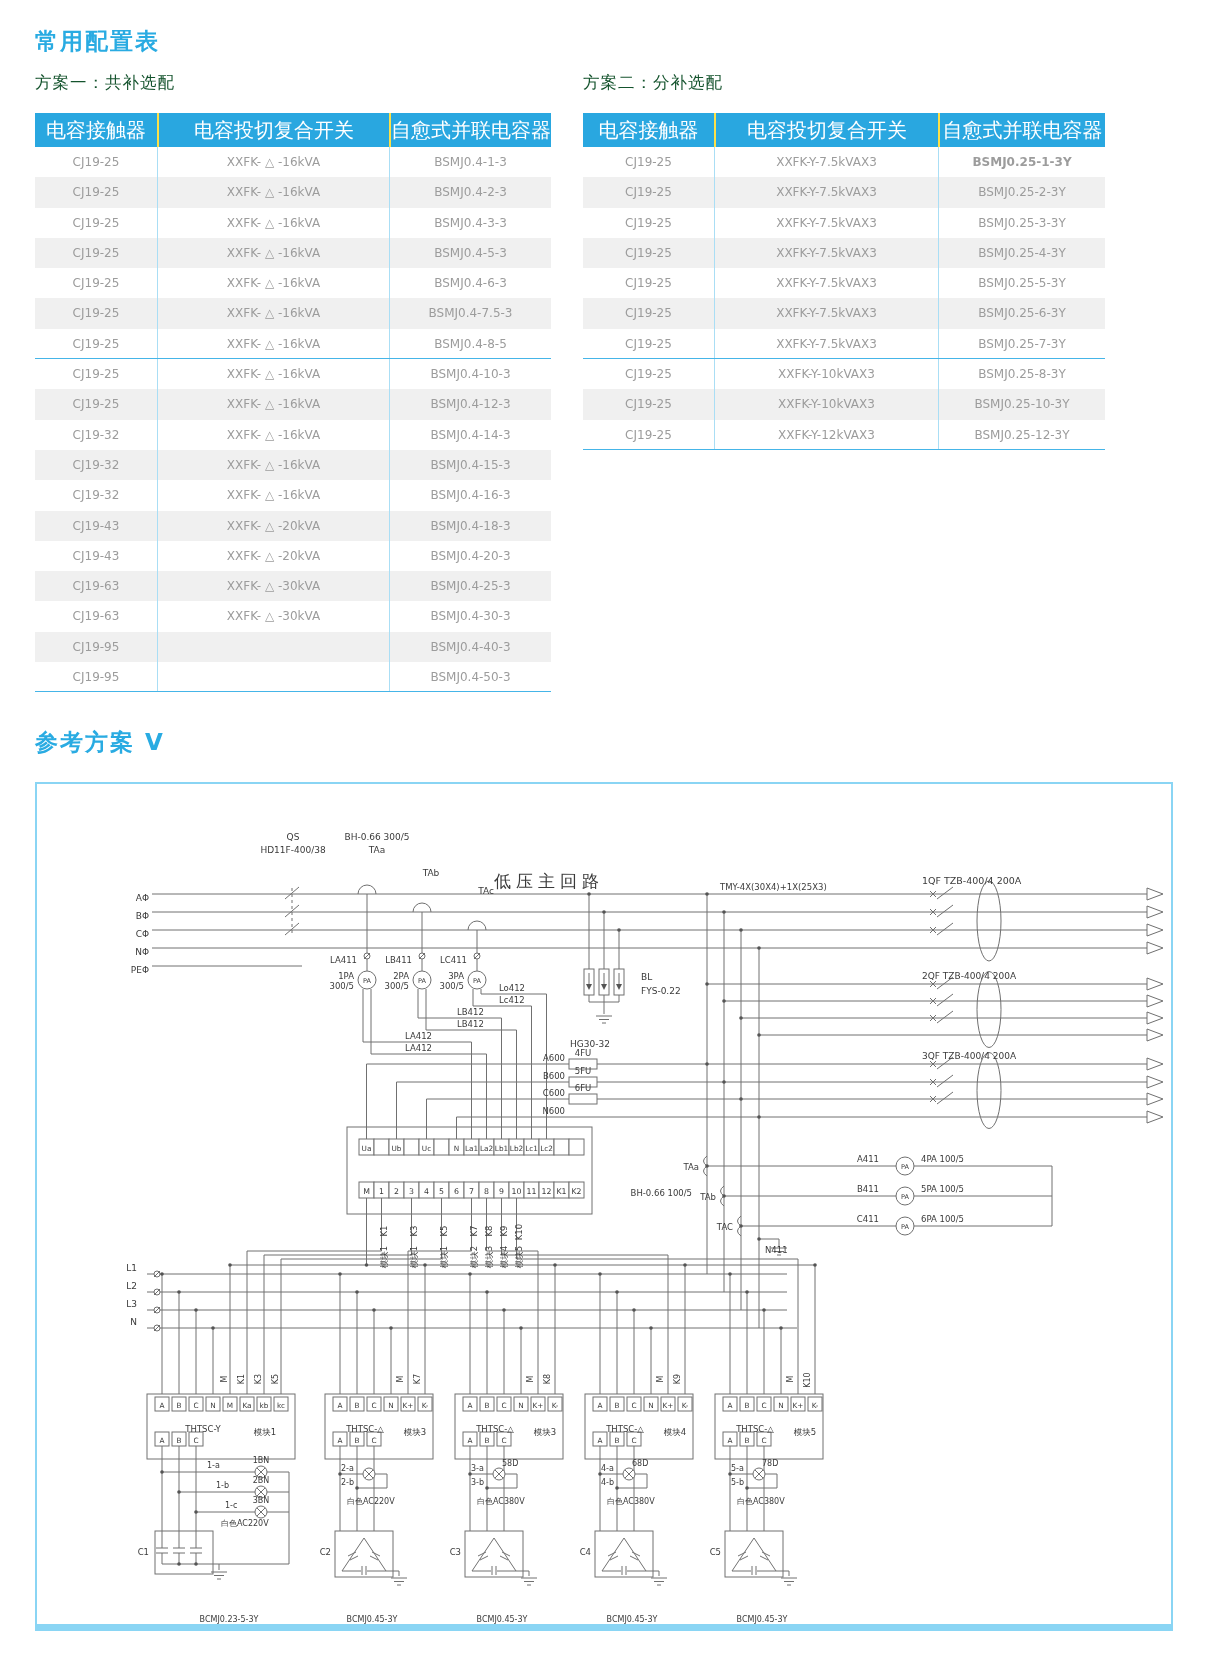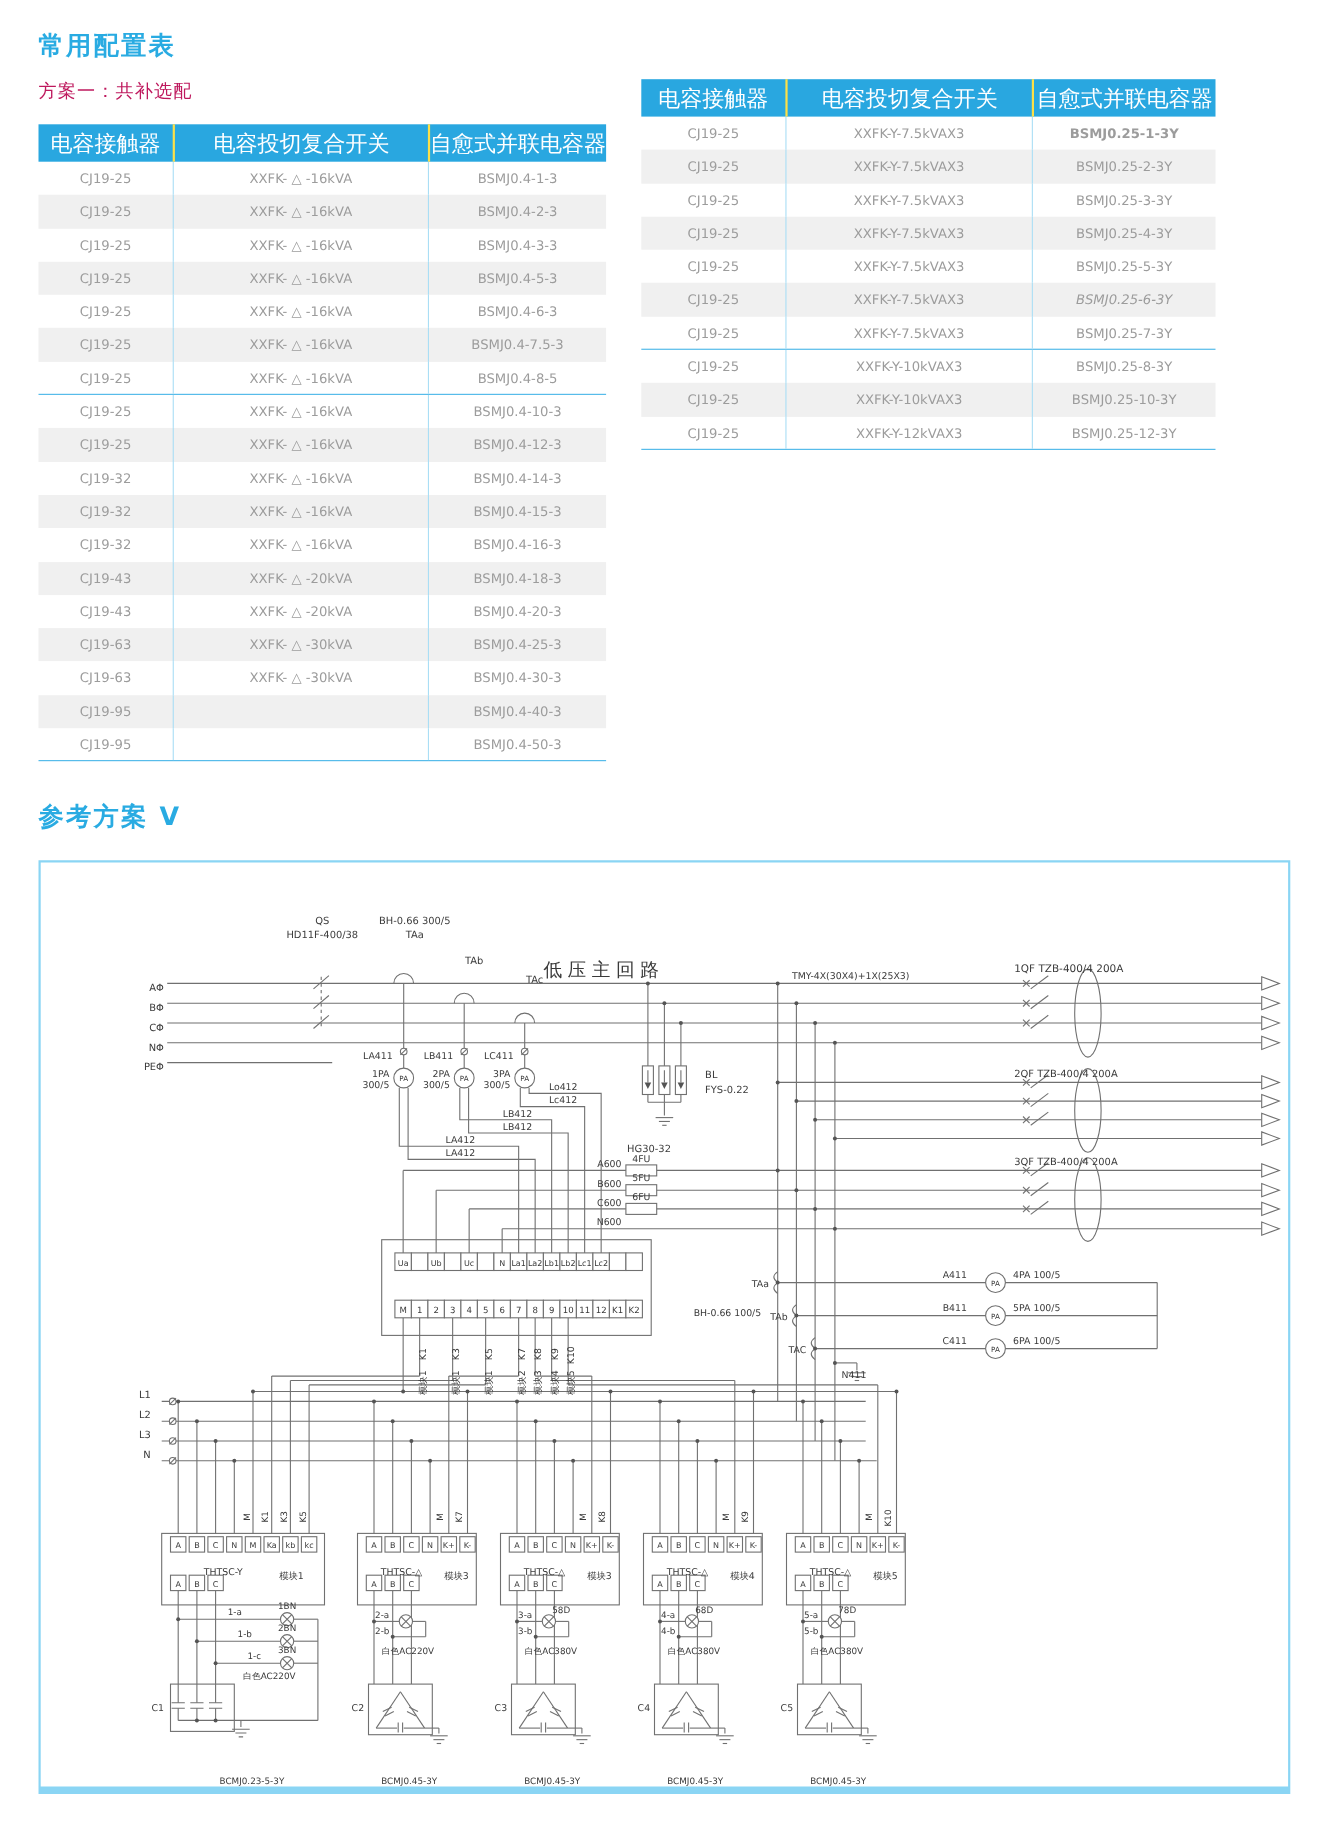--- a/index.html
+++ b/index.html
@@ -1,20 +1,20 @@
 <!DOCTYPE html>
 <html style="--accent: #29abe2; --hd: #29a7e0; --stripe: #f0f0f0; --txt: #9c9c9c; --div: #45b5e8; --frame: #8ad5f4;"><head>
 <meta charset="utf-8">
 <style>
   :root{ --accent:#29abe2; --hd:#29a7e0; --stripe:#f0f0f0; --txt:#9c9c9c; --div:#45b5e8; --frame:#8ad5f4; --colsep:#aadef5; }
   html,body{margin:0;padding:0;background:#fff;}
   .page{position:relative;width:1212px;height:1665px;background:#fff;font-family:"DejaVu Sans","Liberation Sans",sans-serif;overflow:hidden;}
   .sec-title{position:absolute;font-size:23px;font-weight:bold;color:var(--accent);letter-spacing:2px;}
   .tblock{position:absolute;top:72px;}
-  .tsub{font-size:16.5px;color:#be185d;height:22px;margin-bottom:19px;letter-spacing:1px;}
+  .tsub{font-size:16.5px;color:#14532d;height:22px;margin-bottom:19px;letter-spacing:1px;}
   .thead{display:flex;background:var(--hd);color:#fff;height:34px;line-height:34px;font-size:20px;text-align:center;}
   .thead .c{box-sizing:border-box;}
   .thead .c + .c{border-left:2px solid #fde047;}
   .trow{display:flex;height:30.3px;line-height:30.3px;font-size:12px;color:var(--txt);text-align:center;box-sizing:border-box;}
   .trow .c{box-sizing:border-box;overflow:hidden;white-space:nowrap;}
   .trow .c + .c{border-left:1px solid var(--colsep);}
   .trow.g{background:var(--stripe);}
   .trow.sep{border-bottom:1px solid var(--div);}
   .diagram{position:absolute;left:35px;top:782px;width:1138px;height:849px;border:2px solid var(--frame);border-bottom-width:7px;box-sizing:border-box;background:#fff;}
   .diagram svg{display:block;width:100%;height:100%;}
@@ -125,20 +125,21 @@
         </div>
         <div class="trow sep">
           <div class="c" style="width: 122px;">CJ19-95</div>
           <div class="c" style="width: 232px;"></div>
           <div class="c" style="width: 162px;">BSMJ0.4-50-3</div>
         </div>
       </div>
   </div>
 
   <div class="tblock" style="left:583px">
+    <div class="tsub">方案二：分补选配</div>
     <div>
         <div class="thead">
           <div class="c" style="width: 131px;">电容接触器</div>
           <div class="c" style="width: 224px;">电容投切复合开关</div>
           <div class="c" style="width: 167px;">自愈式并联电容器</div>
         </div>
         <div class="trow">
           <div class="c" style="width: 131px;">CJ19-25</div>
           <div class="c" style="width: 224px;">XXFK-Y-7.5kVAX3</div>
           <div class="c" style="width: 167px; font-weight: bold;">BSMJ0.25-1-3Y</div>
@@ -159,21 +160,21 @@
           <div class="c" style="width: 167px;">BSMJ0.25-4-3Y</div>
         </div>
         <div class="trow">
           <div class="c" style="width: 131px;">CJ19-25</div>
           <div class="c" style="width: 224px;">XXFK-Y-7.5kVAX3</div>
           <div class="c" style="width: 167px;">BSMJ0.25-5-3Y</div>
         </div>
         <div class="trow g">
           <div class="c" style="width: 131px;">CJ19-25</div>
           <div class="c" style="width: 224px;">XXFK-Y-7.5kVAX3</div>
-          <div class="c" style="width: 167px; font-style: italic;">BSMJ0.25-6-3Y</div>
+          <div class="c" style="width: 167px;">BSMJ0.25-6-3Y</div>
         </div>
         <div class="trow sep">
           <div class="c" style="width: 131px;">CJ19-25</div>
           <div class="c" style="width: 224px;">XXFK-Y-7.5kVAX3</div>
           <div class="c" style="width: 167px;">BSMJ0.25-7-3Y</div>
         </div>
         <div class="trow">
           <div class="c" style="width: 131px;">CJ19-25</div>
           <div class="c" style="width: 224px;">XXFK-Y-10kVAX3</div>
           <div class="c" style="width: 167px;">BSMJ0.25-8-3Y</div>

